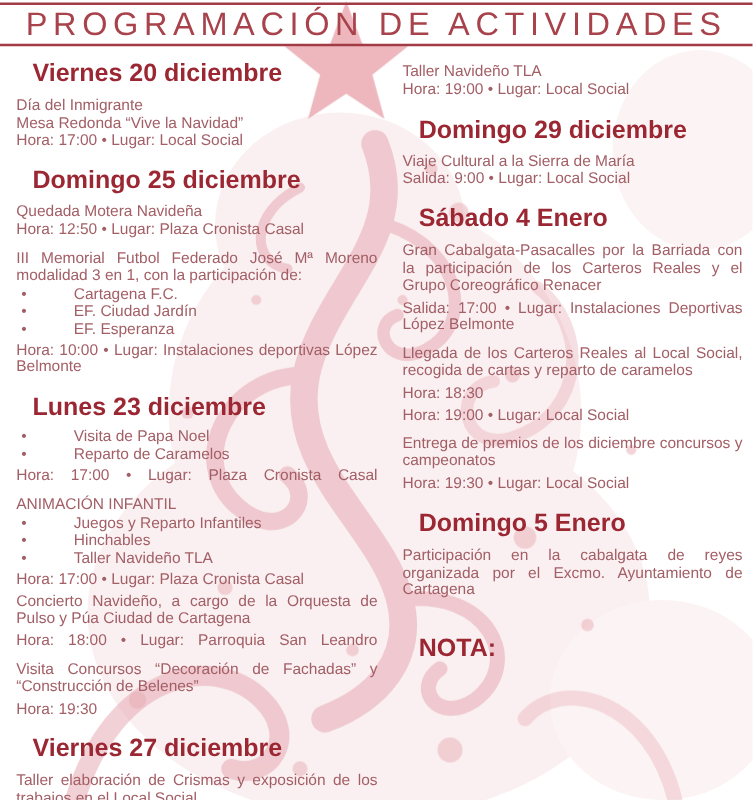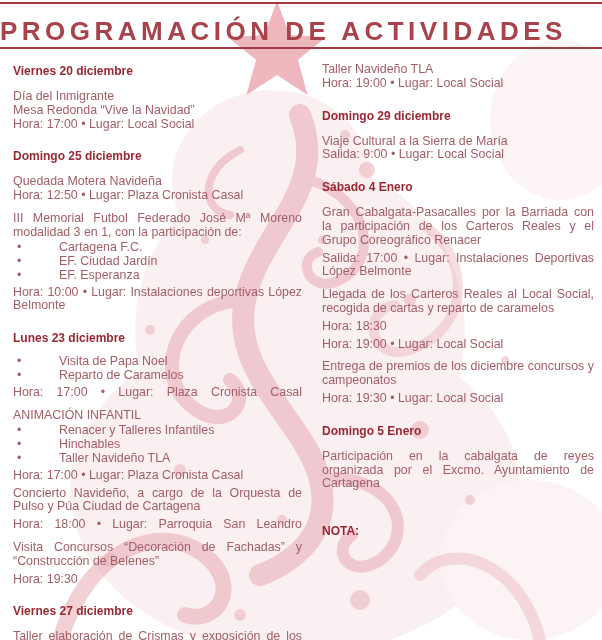--- a/index.html
+++ b/index.html
@@ -5,34 +5,34 @@
   html,body{margin:0;padding:0}
   body{
     width:602px;height:640px;position:relative;overflow:hidden;
     background:#ffffff;
     font-family:"Liberation Sans",sans-serif;
   }
   .decor{position:absolute;inset:0;z-index:0;pointer-events:none}
   header{position:relative;z-index:1;padding-top:2px}
   .rule{height:2px;background:#a23b45}
   h1{
-    margin:13px 0 2px;text-align:left;
-    font-size:26px;font-weight:700;letter-spacing:4.5px;
+    margin:1px 0 2px;text-align:center;
+    font-size:26px;font-weight:400;letter-spacing:4.5px;
     color:#a8434c;white-space:nowrap;line-height:28px;
   }
   .content{
     position:relative;z-index:1;display:flex;
     padding:5px 10px 0 13px;gap:20px;box-sizing:border-box;
   }
   .col{flex:0 0 auto}
   .col-left{width:289px}
   .col-right{width:272px}
   .heading{
-    font-size:12px;font-weight:700;color:#9b2733;
-    margin:15px 0 6px;line-height:20px;
+    font-size:20px;font-weight:700;color:#9b2733;
+    margin:15px 13px 6px;line-height:20px;
   }
   .col .section:first-child .heading{margin-top:7px}
   .section.extra-gap{margin-top:30px}
   .ptext{
     font-size:12.4px;line-height:13.8px;color:#a35f66;
     margin:9px 0 0;white-space:pre-line;
   }
   .ptext.justify{white-space:normal;text-align:justify}
   .ptext.stretch{white-space:normal;text-align:justify;text-align-last:justify}
   .ptext.tight{margin-top:4px}
@@ -132,21 +132,21 @@
             <span>Reparto de Caramelos</span>
           </li>
         </ul>
         <p class="ptext stretch tight">Hora: 17:00 • Lugar: Plaza Cronista Casal</p>
       </section>
       <section class="section">
         <p class="ptext">ANIMACIÓN INFANTIL</p>
         <ul class="bullet-list tight">
           <li>
             <span class="dot">•</span>
-            <span>Renacer y Talleres Infantiles</span>
+            <span>Juegos y Reparto Infantiles</span>
           </li>
           <li>
             <span class="dot">•</span>
             <span>Hinchables</span>
           </li>
           <li>
             <span class="dot">•</span>
             <span>Taller Navideño TLA</span>
           </li>
         </ul>

